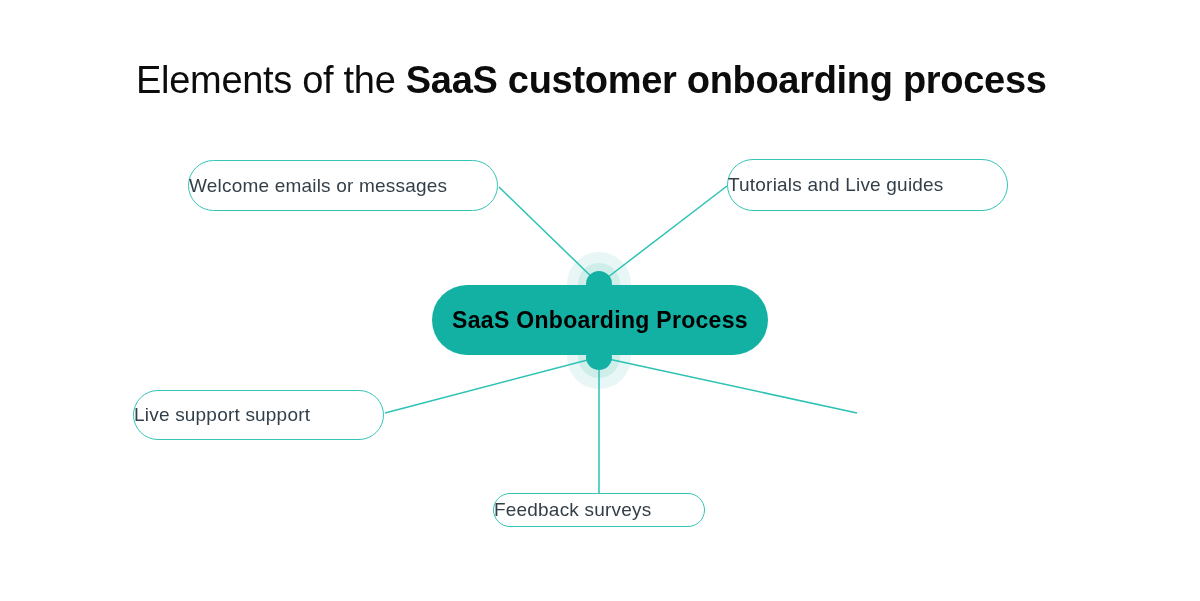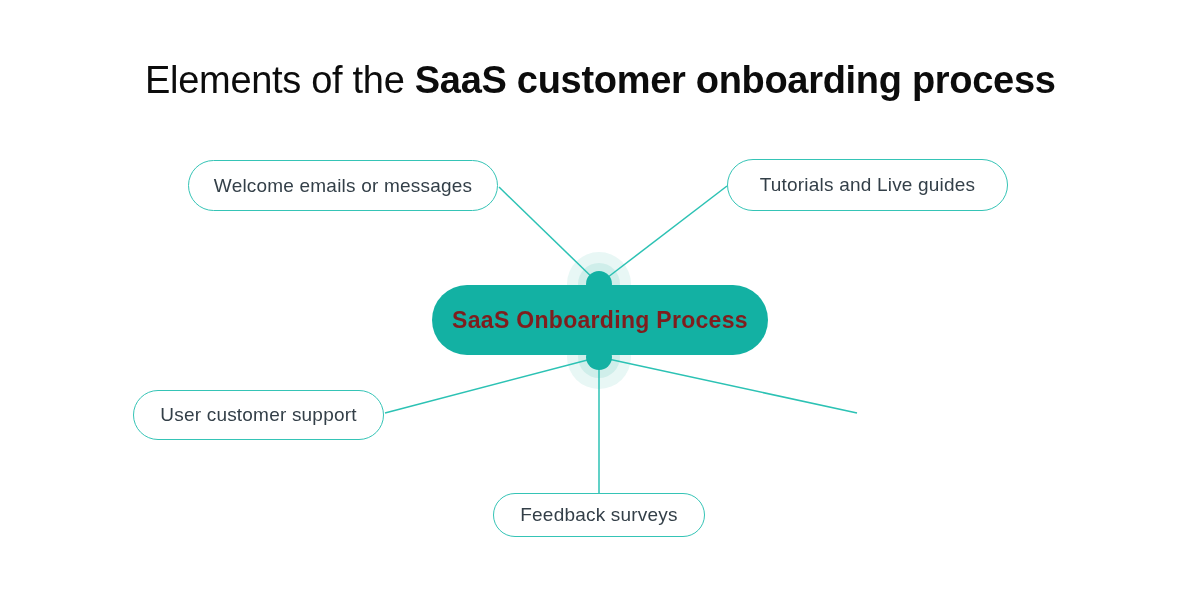--- a/index.html
+++ b/index.html
@@ -19,21 +19,21 @@
   }
   .canvas {
     position: relative;
     width: 1200px;
     height: 601px;
     background: var(--bg);
     overflow: hidden;
   }
   .title {
     position: absolute;
-    left: 145px;
+    left: 136px;
     top: 57px;
     font-size: 38px;
     line-height: 46px;
     letter-spacing: -0.3px;
     color: var(--title-color);
     white-space: nowrap;
   }
   .title .prefix { font-weight: 400; }
   .title .bold { font-weight: 700; }
 
@@ -50,47 +50,46 @@
   }
   svg.connectors .halo-outer { fill: var(--halo-outer); }
   svg.connectors .halo-inner { fill: var(--halo-inner); }
   svg.connectors .dot { fill: var(--teal); }
 
   .node {
     position: absolute;
     z-index: 2;
     display: flex;
     align-items: center;
-    justify-content: center;
     background: #ffffff;
     border: 1.5px solid var(--border);
     border-radius: 27px;
     font-size: 19px;
     font-weight: 400;
     color: var(--node-text);
     white-space: nowrap;
     letter-spacing: 0.2px;
   }
   .node-welcome   { left: 188px; top: 160px; width: 310px; height: 51px; }
   .node-tutorials { left: 727px; top: 159px; width: 281px; height: 52px; }
   .node-live      { left: 133px; top: 390px; width: 251px; height: 50px; }
   .node-product   { left: 857px; top: 389px; width: 250px; height: 52px; }
-  .node-feedback  { left: 493px; top: 493px; width: 212px; height: 44px; }
+  .node-feedback  { left: 493px; top: 493px; width: 212px; height: 34px; }
 
   .center-node {
     position: absolute;
     z-index: 2;
     left: 432px; top: 285px;
     width: 336px; height: 70px;
     background: var(--teal);
     border-radius: 35px;
     display: flex;
     align-items: center;
     justify-content: center;
-    color: #7f1d1d;
+    color: #000000;
     font-size: 23px;
     font-weight: 700;
     letter-spacing: 0.3px;
     white-space: nowrap;
   }
 </style>
 </head>
 <body>
 
 <div class="canvas">
@@ -116,21 +115,21 @@
 
   <div class="node node-welcome">
     <span>Welcome emails or messages</span>
   </div>
 
   <div class="node node-tutorials">
     <span>Tutorials and Live guides</span>
   </div>
 
   <div class="node node-live">
-    <span>User customer support</span>
+    <span>Live support support</span>
   </div>
 
 
   <div class="node node-feedback">
     <span>Feedback surveys</span>
   </div>
 
   <div class="center-node">
     <span>SaaS Onboarding Process</span>
   </div>

